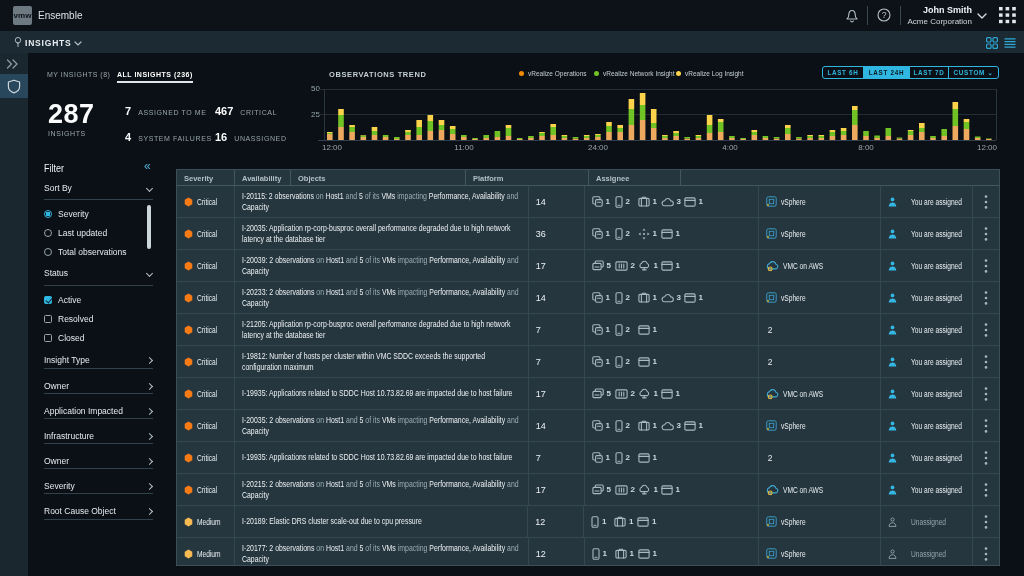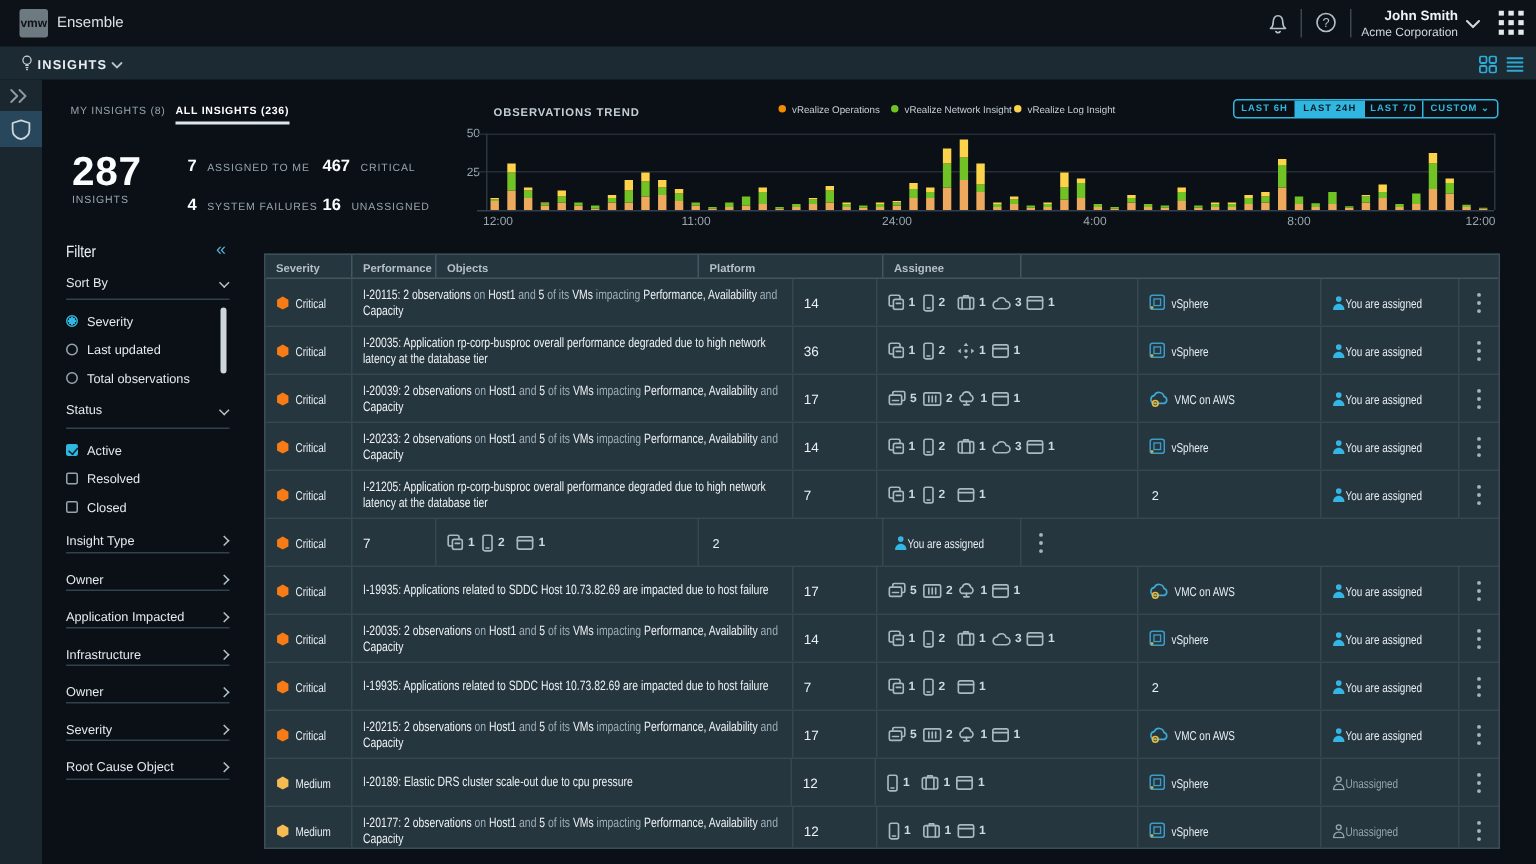--- a/index.html
+++ b/index.html
@@ -58,21 +58,21 @@
 .th .td:last-child { border-right:none; }
 .nm { font-size:9px; line-height:10.5px; white-space:nowrap; transform:scaleX(0.77); transform-origin:0 50%; }
 .w { color:#edf1f4; font-weight:normal; }
 .d { color:#9fadb5; }
 .sx { display:inline-block; transform:scaleX(0.78); transform-origin:0 50%; white-space:nowrap; }
 .sev { display:flex; align-items:center; gap:4px; font-size:8.5px; color:#e9eef2; }
 .c-obs { font-size:9px; color:#dfe6ea; }
 .obj { display:inline-flex; align-items:center; width:23px; }
 .obj i { font-style:normal; font-size:8px; font-weight:bold; color:#cfd8dd; margin-left:3px; }
 .plat { display:flex; align-items:center; gap:4px; font-size:8.5px; color:#e9eef2; }
-.asg { display:flex; align-items:center; gap:0; font-size:8.5px; color:#e9eef2; }
+.asg { display:flex; align-items:center; gap:14px; font-size:8.5px; color:#e9eef2; }
 .asg.u { color:#97a4ac; font-weight:normal; }
 </style></head>
 <body>
 <div id="topbar">
   <div id="vmwbox">vmw</div>
   <div id="ensemble">Ensemble</div>
   <svg class="abs" style="left:845px;top:8px" width="14" height="15" viewBox="0 0 14 15">
       <g fill="none" stroke="#b5c0c7" stroke-width="1.1" stroke-linecap="round">
         <path d="M2 11h10c-1.3-1-1.8-2.2-1.8-4.2 0-2.6-1.2-4.3-3.2-4.3S3.8 4.2 3.8 6.8C3.8 8.8 3.3 10 2 11Z" stroke-linejoin="round"></path>
         <path d="M5.6 13a1.6 1.6 0 0 0 2.8 0"></path>
@@ -362,21 +362,21 @@
   <div class="fline" style="top:310px"></div>
   <div class="fitem" style="top:323px;width:109px">Severity<span class="chev-r" style="top:3px"></span></div>
   <div class="fline" style="top:335px"></div>
   <div class="fitem" style="top:348px;width:109px">Root Cause Object<span class="chev-r" style="top:3px"></span></div>
   <div class="fline" style="top:361px"></div>
 </div>
 
 <div id="table">
 <div class="th">
 <div class="td c-sev">Severity</div>
-<div class="td c-obs">Performance</div>
+<div class="td c-obs">Availability</div>
 <div class="td c-objs">Objects</div>
 <div class="td c-plat">Platform</div>
 <div class="td c-asg">Assignee</div>
 <div class="td c-kebab"></div>
 </div>
 <div class="tr">
 <div class="td c-sev">
         <span class="sev">
           <svg width="9" height="10" viewBox="0 0 10 11">
             <path d="M5 0.6 9.2 3v5L5 10.4 0.8 8V3Z" fill="#f87b16"></path>
@@ -822,20 +822,26 @@
 </div>
 <div class="tr">
 <div class="td c-sev">
         <span class="sev">
           <svg width="9" height="10" viewBox="0 0 10 11">
             <path d="M5 0.6 9.2 3v5L5 10.4 0.8 8V3Z" fill="#f87b16"></path>
           </svg>
           <span class="sx">Critical</span>
         </span>
       </div>
+<div class="td c-name">
+        <div class="nm">
+          <div><span class="w">I-19812: Number of hosts per cluster within VMC SDDC exceeds the supported</span></div>
+          <div><span class="w">configuration maximum</span></div>
+        </div>
+      </div>
 <div class="td c-obs">
         <span class="w">7</span>
       </div>
 <div class="td c-objs">
         <span class="obj">
           <svg width="11" height="11" viewBox="0 0 11 11">
             <g fill="none" stroke="#aab8c0" stroke-width="1.1" stroke-linecap="round" stroke-linejoin="round">
               <rect x="0.8" y="0.8" width="7.2" height="7.2" rx="1.2"></rect>
               <rect x="3.6" y="3.6" width="6.6" height="6.6" rx="1.2" fill="#25363e"></rect>
               <path d="M5.5 6.2h3"></path>

